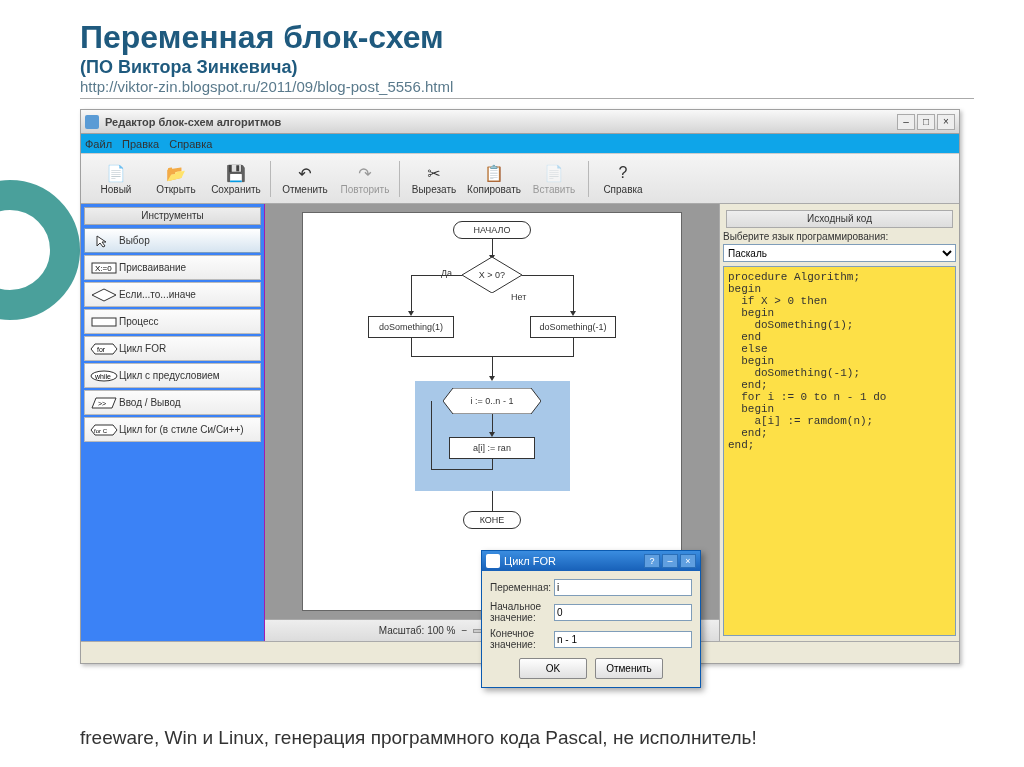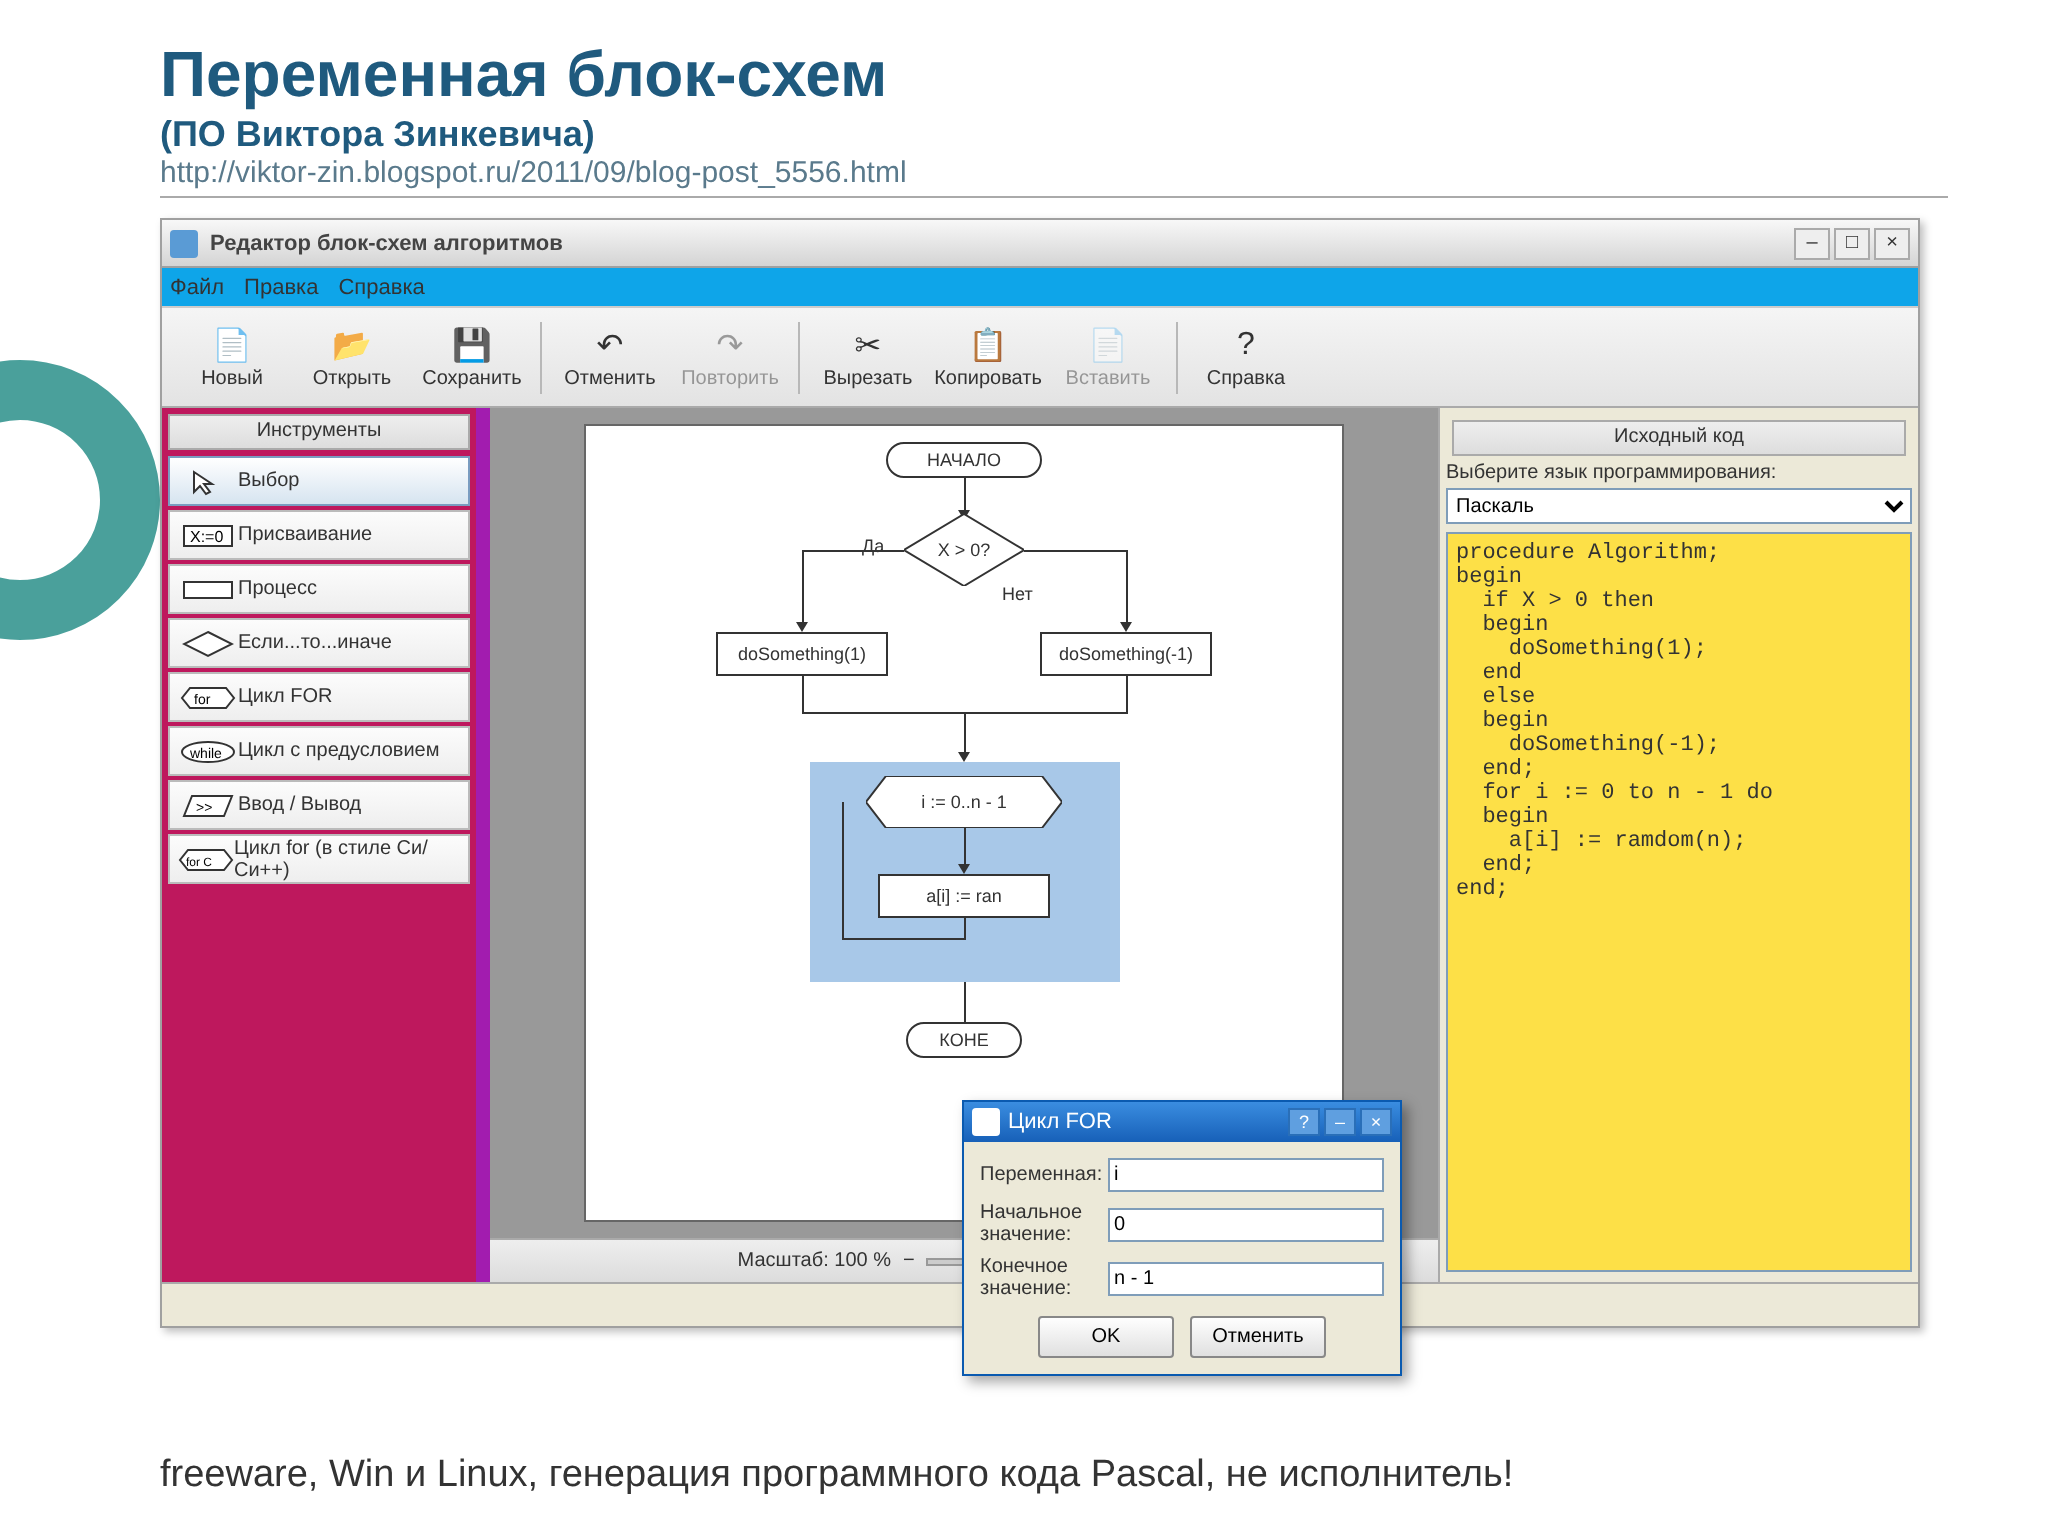--- a/index.html
+++ b/index.html
@@ -18,21 +18,21 @@
 .titlebar .winbtn { width: 18px; height: 16px; background: #eee; border: 1px solid #aaa; font-size: 10px; text-align: center; line-height: 14px; }
 .menubar { height: 20px; background: #0ea5e9; display: flex; align-items: center; padding: 0 4px; gap: 10px; border-bottom: 1px solid #ccc; }
 .menubar span { cursor: default; }
 .toolbar { height: 50px; background: linear-gradient(#f5f5f5,#e3e3e3); display: flex; align-items: center; padding: 2px 6px; border-bottom: 1px solid #aaa; gap: 2px; }
 .tb-btn { display: flex; flex-direction: column; align-items: center; justify-content: center; width: 58px; height: 46px; border: 1px solid transparent; border-radius: 2px; font-size: 10px; color: #333; }
 .tb-btn.disabled { opacity: 0.45; }
 .tb-sep { width: 1px; height: 36px; background: #b8b8b8; margin: 0 3px; }
 .ico { width: 22px; height: 22px; display: flex; align-items: center; justify-content: center; font-size: 16px; }
 .main-area { display: flex; height: calc(100% - 94px - 22px); }
 .panel-title { height: 18px; background: linear-gradient(#eee,#ddd); border: 1px solid #aaa; text-align: center; font-size: 10px; line-height: 16px; margin: 3px; }
-.left-panel { width: 164px; background: #be185d; border-right: 7px solid #a21caf; }
+.left-panel { width: 184px; background: #3b82f6; border-right: 1px solid #a21caf; }
 .tool-list { margin: 3px; }
 .tool-item { display: flex; align-items: center; height: 25px; padding: 0 4px; border: 1px solid #bbb; background: linear-gradient(#fcfcfc,#eee); margin-bottom: 2px; cursor: default; font-size: 10px; }
 .tool-item.selected { background: linear-gradient(#fff,#d6e4f0); border-color: #7a9cc0; }
 .tool-item .tico { width: 30px; display: flex; align-items: center; justify-content: center; }
 .canvas-area { flex: 1; background: #aaa; display: flex; flex-direction: column; }
 .canvas-scroll { flex: 1; background: #999; padding: 8px; display: flex; justify-content: center; overflow: hidden; }
 .canvas-page { width: 380px; background: #fff; border: 1px solid #666; position: relative; }
 .zoom-bar { height: 22px; background: linear-gradient(#eee,#dcdcdc); border-top: 1px solid #aaa; display: flex; align-items: center; justify-content: center; gap: 6px; font-size: 10px; }
 .slider { width: 120px; height: 4px; background: #ccc; border: 1px solid #999; position: relative; }
 .slider::after { content: ''; position: absolute; left: 50%; top: -4px; width: 8px; height: 12px; background: #eee; border: 1px solid #777; }
@@ -154,33 +154,33 @@
               <div class="tico">
                 <svg width="26" height="12">
                   <rect x="1" y="1" width="24" height="10" fill="#fff" stroke="#333"></rect>
                   <text x="4" y="9" font-size="8">X:=0</text>
                 </svg>
               </div>
               <span>Присваивание</span>
             </div>
             <div class="tool-item">
               <div class="tico">
+                <svg width="26" height="14">
+                  <polygon points="13,1 25,7 13,13 1,7" fill="#fff" stroke="#333"></polygon>
+                </svg>
+              </div>
+              <span>Если...то...иначе</span>
+            </div>
+            <div class="tool-item">
+              <div class="tico">
                 <svg width="26" height="10">
                   <rect x="1" y="1" width="24" height="8" fill="#fff" stroke="#333"></rect>
                 </svg>
               </div>
               <span>Процесс</span>
-            </div>
-            <div class="tool-item">
-              <div class="tico">
-                <svg width="26" height="14">
-                  <polygon points="13,1 25,7 13,13 1,7" fill="#fff" stroke="#333"></polygon>
-                </svg>
-              </div>
-              <span>Если...то...иначе</span>
             </div>
             <div class="tool-item">
               <div class="tico">
                 <svg width="28" height="12">
                   <polygon points="5,1 23,1 27,6 23,11 5,11 1,6" fill="#fff" stroke="#333"></polygon>
                   <text x="7" y="9" font-size="7">for</text>
                 </svg>
               </div>
               <span>Цикл FOR</span>
             </div>

